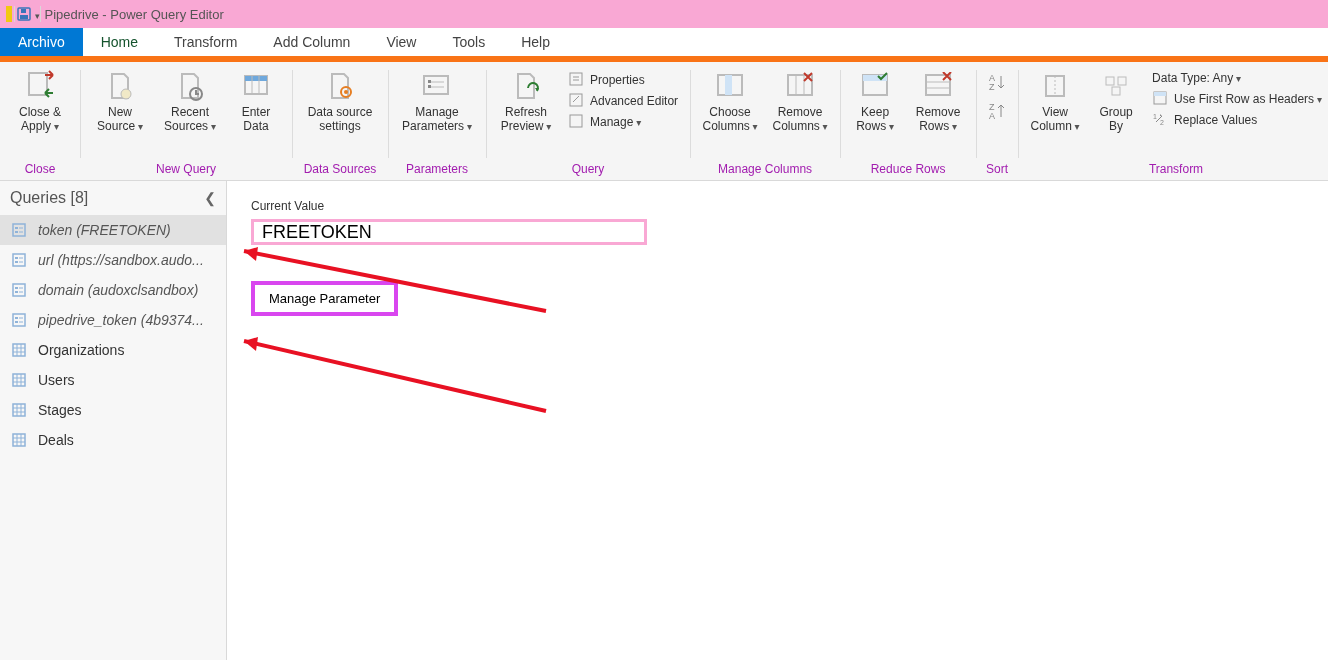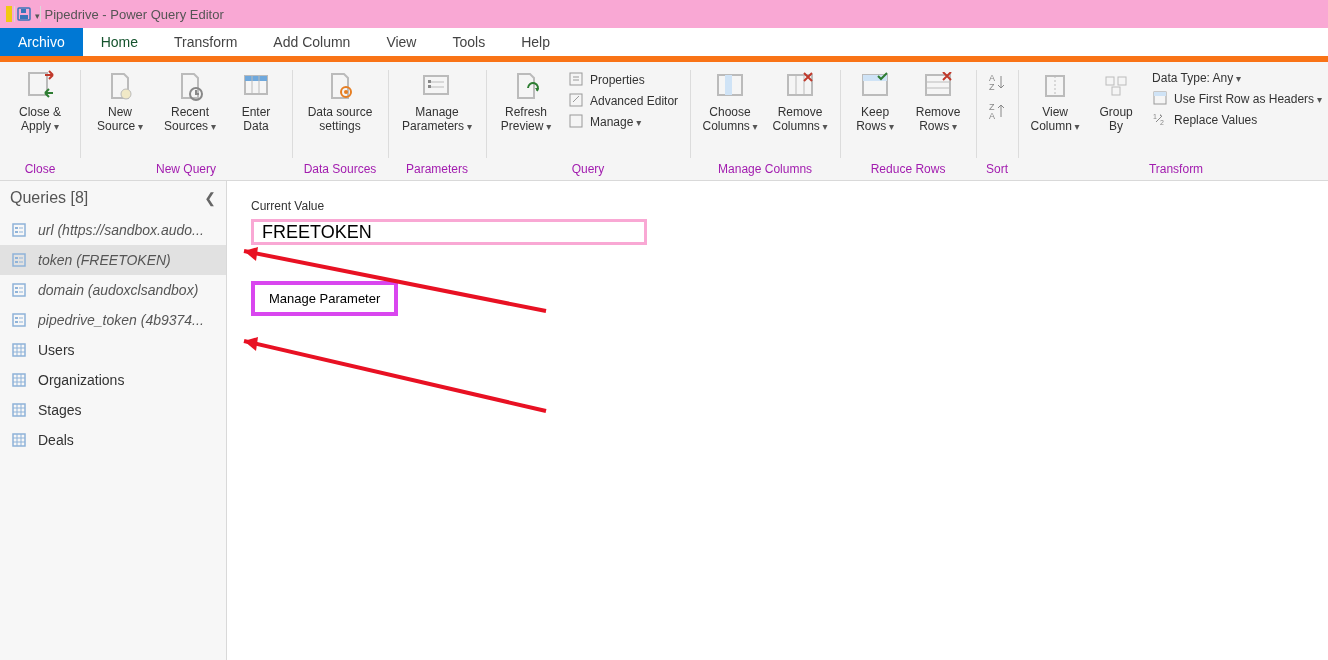--- a/index.html
+++ b/index.html
@@ -517,43 +517,43 @@
 </div>
 
 <div class="body">
 
   <div class="queries">
     <div class="queries-header">
       <span>Queries [8]</span>
       <span class="chev">❮</span>
     </div>
     <ul class="qlist" id="qlist">
-        <li class="param">
+        <li class="param selected">
           <span class="qicon">
             <svg width="16" height="16" viewBox="0 0 16 16">
               <rect x="2" y="2" width="12" height="12" fill="none" stroke="#8fb3d9" stroke-width="1.5"></rect>
               <rect x="4" y="5" width="3" height="2" fill="#8fb3d9"></rect>
               <rect x="4" y="9" width="3" height="2" fill="#8fb3d9"></rect>
               <line x1="8" y1="6" x2="12" y2="6" stroke="#8fb3d9"></line>
               <line x1="8" y1="10" x2="12" y2="10" stroke="#8fb3d9"></line>
             </svg>
           </span>
-          <span class="qtext">url (https://sandbox.audo...</span>
-        </li>
-        <li class="param selected">
+          <span class="qtext">token (FREETOKEN)</span>
+        </li>
+        <li class="param">
           <span class="qicon">
             <svg width="16" height="16" viewBox="0 0 16 16">
               <rect x="2" y="2" width="12" height="12" fill="none" stroke="#8fb3d9" stroke-width="1.5"></rect>
               <rect x="4" y="5" width="3" height="2" fill="#8fb3d9"></rect>
               <rect x="4" y="9" width="3" height="2" fill="#8fb3d9"></rect>
               <line x1="8" y1="6" x2="12" y2="6" stroke="#8fb3d9"></line>
               <line x1="8" y1="10" x2="12" y2="10" stroke="#8fb3d9"></line>
             </svg>
           </span>
-          <span class="qtext">token (FREETOKEN)</span>
+          <span class="qtext">url (https://sandbox.audo...</span>
         </li>
         <li class="param">
           <span class="qicon">
             <svg width="16" height="16" viewBox="0 0 16 16">
               <rect x="2" y="2" width="12" height="12" fill="none" stroke="#8fb3d9" stroke-width="1.5"></rect>
               <rect x="4" y="5" width="3" height="2" fill="#8fb3d9"></rect>
               <rect x="4" y="9" width="3" height="2" fill="#8fb3d9"></rect>
               <line x1="8" y1="6" x2="12" y2="6" stroke="#8fb3d9"></line>
               <line x1="8" y1="10" x2="12" y2="10" stroke="#8fb3d9"></line>
             </svg>
@@ -575,33 +575,33 @@
         <li>
           <span class="qicon">
             <svg width="16" height="16" viewBox="0 0 16 16">
               <rect x="2" y="2" width="12" height="12" fill="none" stroke="#8fb3d9" stroke-width="1.5"></rect>
               <line x1="2" y1="6" x2="14" y2="6" stroke="#8fb3d9"></line>
               <line x1="2" y1="10" x2="14" y2="10" stroke="#8fb3d9"></line>
               <line x1="6" y1="2" x2="6" y2="14" stroke="#8fb3d9"></line>
               <line x1="10" y1="2" x2="10" y2="14" stroke="#8fb3d9"></line>
             </svg>
           </span>
-          <span class="qtext">Users</span>
+          <span class="qtext">Organizations</span>
         </li>
         <li>
           <span class="qicon">
             <svg width="16" height="16" viewBox="0 0 16 16">
               <rect x="2" y="2" width="12" height="12" fill="none" stroke="#8fb3d9" stroke-width="1.5"></rect>
               <line x1="2" y1="6" x2="14" y2="6" stroke="#8fb3d9"></line>
               <line x1="2" y1="10" x2="14" y2="10" stroke="#8fb3d9"></line>
               <line x1="6" y1="2" x2="6" y2="14" stroke="#8fb3d9"></line>
               <line x1="10" y1="2" x2="10" y2="14" stroke="#8fb3d9"></line>
             </svg>
           </span>
-          <span class="qtext">Organizations</span>
+          <span class="qtext">Users</span>
         </li>
         <li>
           <span class="qicon">
             <svg width="16" height="16" viewBox="0 0 16 16">
               <rect x="2" y="2" width="12" height="12" fill="none" stroke="#8fb3d9" stroke-width="1.5"></rect>
               <line x1="2" y1="6" x2="14" y2="6" stroke="#8fb3d9"></line>
               <line x1="2" y1="10" x2="14" y2="10" stroke="#8fb3d9"></line>
               <line x1="6" y1="2" x2="6" y2="14" stroke="#8fb3d9"></line>
               <line x1="10" y1="2" x2="10" y2="14" stroke="#8fb3d9"></line>
             </svg>

